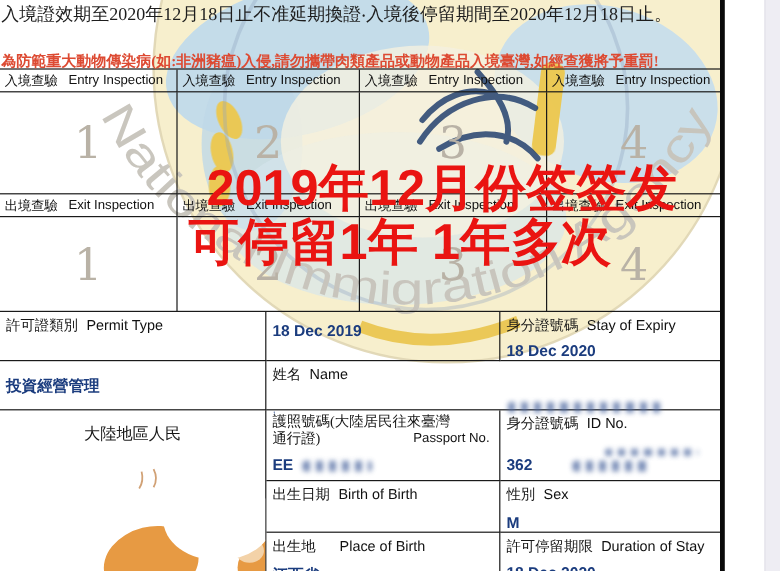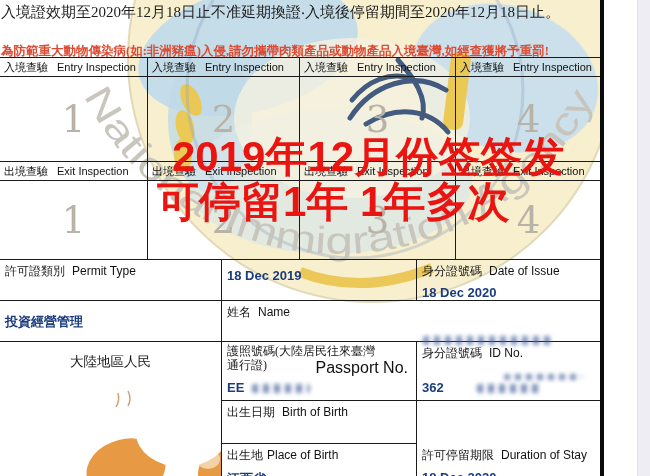--- a/index.html
+++ b/index.html
@@ -36,21 +36,21 @@
        border-top:1.5px solid #1a1a1a;border-right:1px solid #1a1a1a;box-sizing:border-box;}
   .cell{position:relative;box-sizing:border-box;padding:3px 5px;background:transparent;overflow:visible;}
   .bR{border-right:1px solid #1a1a1a;}
   .bB{border-bottom:1px solid #1a1a1a;}
   .lbl{font-size:12px;color:#161616;white-space:nowrap;}
   .lbl .cjk{font-family:"Liberation Serif",serif;}
   .lbl .en{margin-left:7px;font-family:"Liberation Sans",sans-serif;color:#111;}
   .val{margin-top:5px;font-size:13px;font-weight:bold;color:#1b3c7e;
        font-family:"Liberation Sans",sans-serif;white-space:nowrap;}
   .wrap .cjk{white-space:normal;display:block;width:150px;line-height:1.15;}
-  .pass-en{position:absolute;right:8px;top:17px;font-size:16px;color:#111;}
+  .pass-en{position:absolute;right:8px;top:17px;font-size:11px;color:#111;}
   .smudge{display:inline-block;height:9px;border-radius:3px;vertical-align:middle;
           background:repeating-linear-gradient(90deg,#4d68a0 0 6px,rgba(255,255,255,0) 6px 11px);
           filter:blur(2px);opacity:.75;}
   .holder{display:block;text-align:center;margin-top:8px;font-size:13.5px;
           font-family:"Liberation Serif",serif;color:#161616;}
   .photo-svg{position:absolute;left:0;bottom:0;}
   
   .ov1,.ov2{position:absolute;z-index:5;font-weight:600;font-size:42px;color:#ea1411;
             font-family:"Liberation Sans",sans-serif;white-space:nowrap;letter-spacing:0;}
   .ov1{left:172px;top:129px;}
@@ -161,21 +161,21 @@
 
     <div class="tbl">
 
       <div class="cell bR bB" style="grid-area:a1">
         <div class="lbl"><span class="cjk">許可證類別</span><span class="en">Permit Type</span></div>
       </div>
       <div class="cell bR bB" style="grid-area:a2">
         <div class="val">18 Dec 2019</div>
       </div>
       <div class="cell bB" style="grid-area:a3">
-        <div class="lbl"><span class="cjk">身分證號碼</span><span class="en">Date of Issue</span></div>
+        <div class="lbl"><span class="cjk">身分證號碼</span><span class="en">Stay of Expiry</span></div>
         <div class="val">18 Dec 2020</div>
       </div>
 
       <div class="cell bR bB" style="grid-area:b1">
         <div class="val" style="margin-top:9px">投資經營管理</div>
       </div>
       <div class="cell bB" style="grid-area:b2">
         <div class="lbl"><span class="cjk">姓名</span><span class="en">Name</span></div>
         <div style="margin-top:10px">
           <span style="color:#2a4a8a;font-size:11px;opacity:.6">,</span>
@@ -225,23 +225,27 @@
         <span class="smudge" style="position:absolute;right:20px;top:32px;width:78px;height:6px"></span>
         <div class="val" style="position:absolute;left:5px;bottom:5px">
           <span>362</span>
           <span class="smudge" style="width:66px;margin-left:30px"></span>
         </div>
       </div>
 
       <div class="cell bR bB" style="grid-area:d2">
         <div class="lbl"><span class="cjk">出生日期</span><span class="en">Birth of Birth</span></div>
       </div>
+      <div class="cell bB" style="grid-area:d3">
+        <div class="lbl"><span class="cjk">性別</span><span class="en">Sex</span></div>
+        <div class="val" style="margin-top:7px">M</div>
+      </div>
 
       <div class="cell bR" style="grid-area:e2">
-        <div class="lbl"><span class="cjk">出生地</span><span class="en" style="margin-left:4px">Place of Birth</span></div>
+        <div class="lbl"><span class="cjk">出生地</span><span class="en" style="margin-left:20px">Place of Birth</span></div>
         <div class="val" style="margin-top:6px">江西省</div>
       </div>
       <div class="cell" style="grid-area:e3">
         <div class="lbl"><span class="cjk">許可停留期限</span><span class="en">Duration of Stay</span></div>
         <div class="val" style="margin-top:6px">18 Dec  2020</div>
       </div>
     </div>
 
     <div class="ov1">2019年12月份签签发</div>
     <div class="ov2">可停留1年 1年多次</div>

